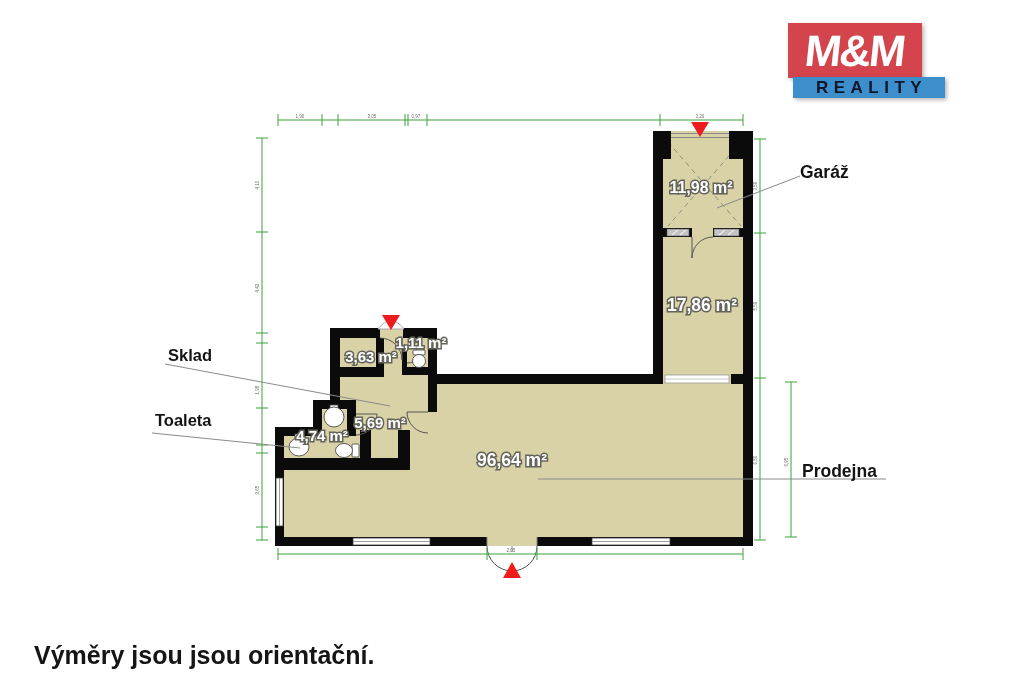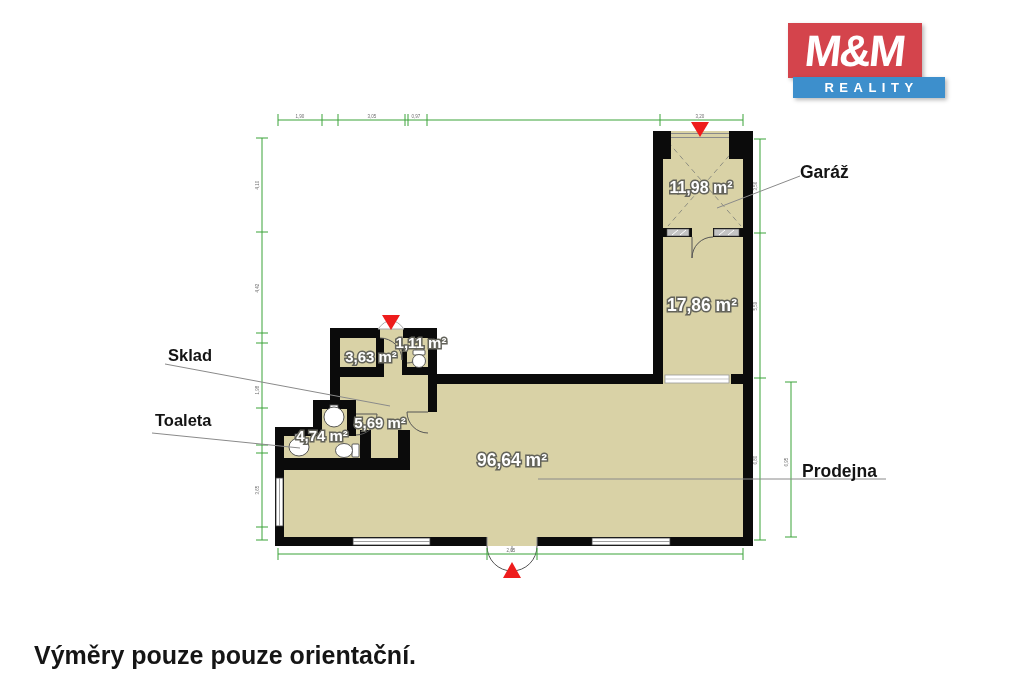--- a/index.html
+++ b/index.html
@@ -13,21 +13,21 @@
   .wall{fill:#0b0b0b;}
   .dim{stroke:#3aa339;stroke-width:1;}
   .ptr{stroke:#8a8a8a;stroke-width:1;}
   .door{stroke:#555;stroke-width:1;fill:none;}
   .fixture{fill:#ffffff;stroke:#4a4a4a;stroke-width:0.9;}
   .logo-red{position:absolute;left:788px;top:23px;width:134px;height:55px;background:#d4444c;
             display:flex;align-items:center;justify-content:center;box-shadow:2px 2px 4px rgba(0,0,0,.28);}
   .logo-red span{color:#fff;font-size:44px;font-weight:900;letter-spacing:-2px;transform:skewX(-6deg);}
   .logo-blue{position:absolute;left:793px;top:77px;width:152px;height:21px;background:#3d8fcc;
              display:flex;align-items:center;justify-content:center;box-shadow:2px 2px 4px rgba(0,0,0,.28);}
-  .logo-blue span{color:#ffffff;font-size:13px;font-weight:bold;letter-spacing:5.5px;padding-left:5px;}
+  .logo-blue span{color:#0f172a;font-size:17px;font-weight:bold;letter-spacing:5.5px;padding-left:5px;}
   .disclaimer{position:absolute;left:34px;top:641px;font-size:25px;font-weight:bold;color:#151515;}
 </style>
 </head>
 <body>
 
 <div class="stage">
 
   <svg width="1024" height="683" viewBox="0 0 1024 683">
 
     <polygon fill="#d9d2a6" points="330,328 437,328 437,374 653,374 653,131 753,131 753,546 275,546 275,427 313,427 313,400 330,400"></polygon>
@@ -227,15 +227,15 @@
   <div>
     <div class="logo-red">
       <span>M&amp;M</span>
     </div>
     <div class="logo-blue">
       <span>REALITY</span>
     </div>
   </div>
 
   
-  <div class="disclaimer">Výměry pouze pouze orientační.</div>
+  <div class="disclaimer">Výměry jsou jsou orientační.</div>
 
 </div>
 
 </body></html>

